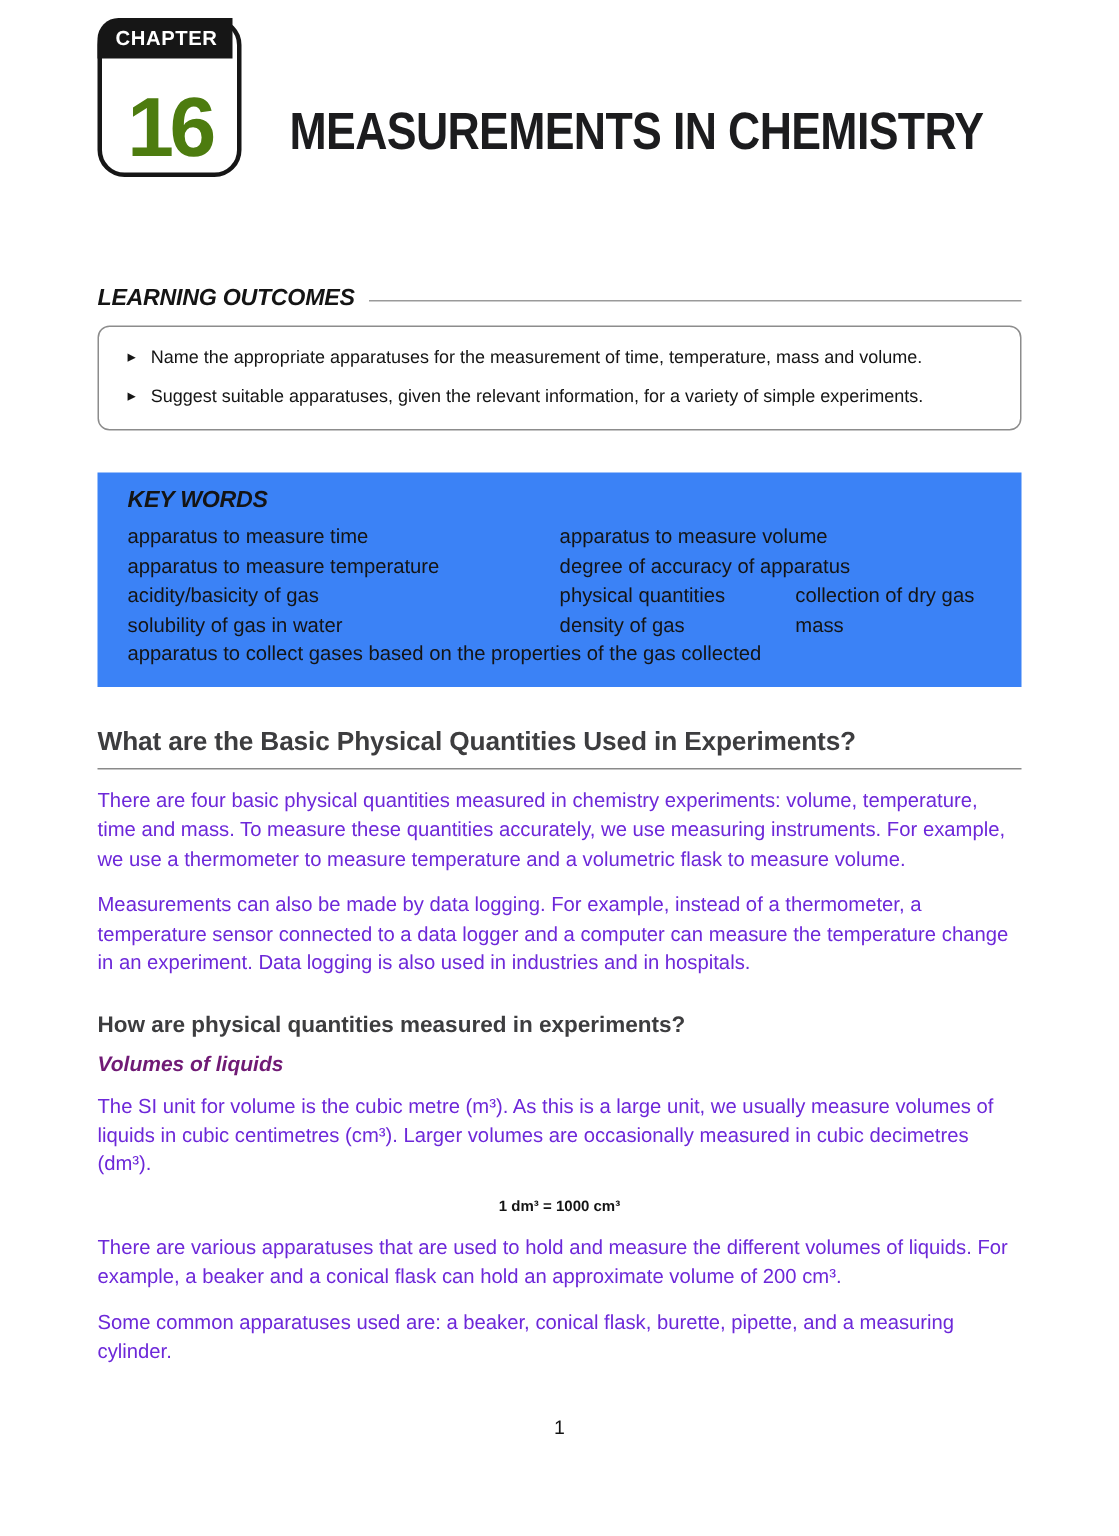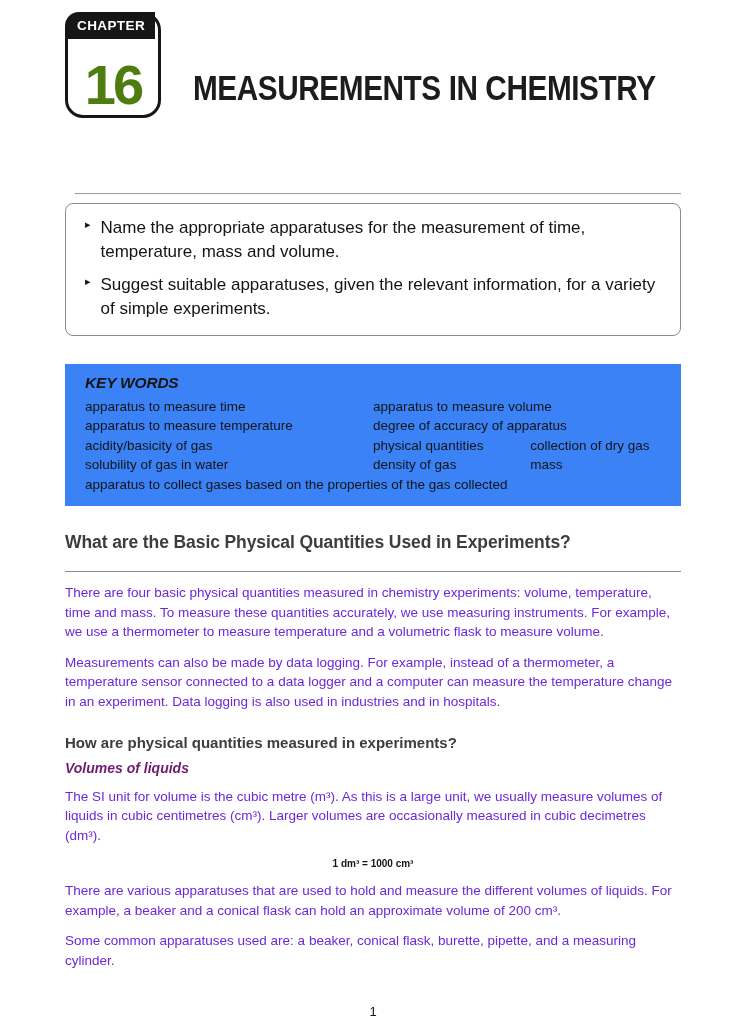--- a/index.html
+++ b/index.html
@@ -47,21 +47,21 @@
     letter-spacing: -0.2px; color: #141414; white-space: nowrap;
   }
   .heading-rule { flex: 1; border-top: 1px solid #9a9a9a; margin-left: 10px; margin-top: 3px; }
   .outcomes-box {
     margin-top: 9px; border: 1px solid #8c8c8c; border-radius: 8px;
     padding: 12px 18px 13px 14px;
   }
   .outcome-item { display: flex; align-items: flex-start; }
   .outcome-item + .outcome-item { margin-top: 9px; }
   .bullet { font-size: 11px; color: #161616; margin: 3px 10px 0 5px; line-height: 1; }
-  .outcome-text { font-size: 17px; line-height: 1.42; }
+  .outcome-text { font-size: 12px; line-height: 1.42; text-align: center; }
 
   
   .keywords {
     margin-top: 28px; background: #3b82f6;
     padding: 10px 14px 12px 20px;
   }
   .keywords-heading {
     font-size: 15.5px; font-weight: bold; font-style: italic;
     letter-spacing: -0.2px; margin-bottom: 5px; color: #141414;
   }
@@ -71,21 +71,21 @@
     font-size: 13.5px; line-height: 1.45;
   }
   .kw { white-space: nowrap; }
   .c2span { grid-column: 2 / 4; }
   .cfull  { grid-column: 1 / 4; white-space: normal; }
 
   
   .section-heading {
     margin-top: 26px;
     font-size: 17.5px; font-weight: bold; color: #3d3d3f;
-    padding-bottom: 18px; border-bottom: 1px solid #8a8a8a;
+    padding-bottom: 7px; border-bottom: 1px solid #8a8a8a;
     letter-spacing: -0.1px;
   }
   p.body-para { margin-top: 11px; font-size: 13.5px; line-height: 1.44; color: #6d28d9; }
   .sub-heading {
     margin-top: 23px; font-size: 15px; font-weight: bold; color: #3d3d3f;
   }
   .minor-heading {
     margin-top: 9px; font-size: 14px; font-weight: bold; font-style: italic; color: #701a75;
   }
   .equation {
@@ -105,20 +105,21 @@
   <header class="chapter-header">
     <div class="badge">
       <div class="badge-tab">CHAPTER</div>
       <div class="badge-number">16</div>
     </div>
     <h1 class="chapter-title">MEASUREMENTS IN CHEMISTRY</h1>
   </header>
 
   <section class="outcomes">
     <div class="outcomes-heading-row">
+      <h2 class="outcomes-heading">LEARNING OUTCOMES</h2>
       <div class="heading-rule"></div>
     </div>
     <div class="outcomes-box">
       <div class="outcome-item">
         <span class="bullet">▸</span>
         <span class="outcome-text">Name the appropriate apparatuses for the measurement of time, temperature, mass and volume.</span>
       </div>
       <div class="outcome-item">
         <span class="bullet">▸</span>
         <span class="outcome-text">Suggest suitable apparatuses, given the relevant information, for a variety of simple experiments.</span>

